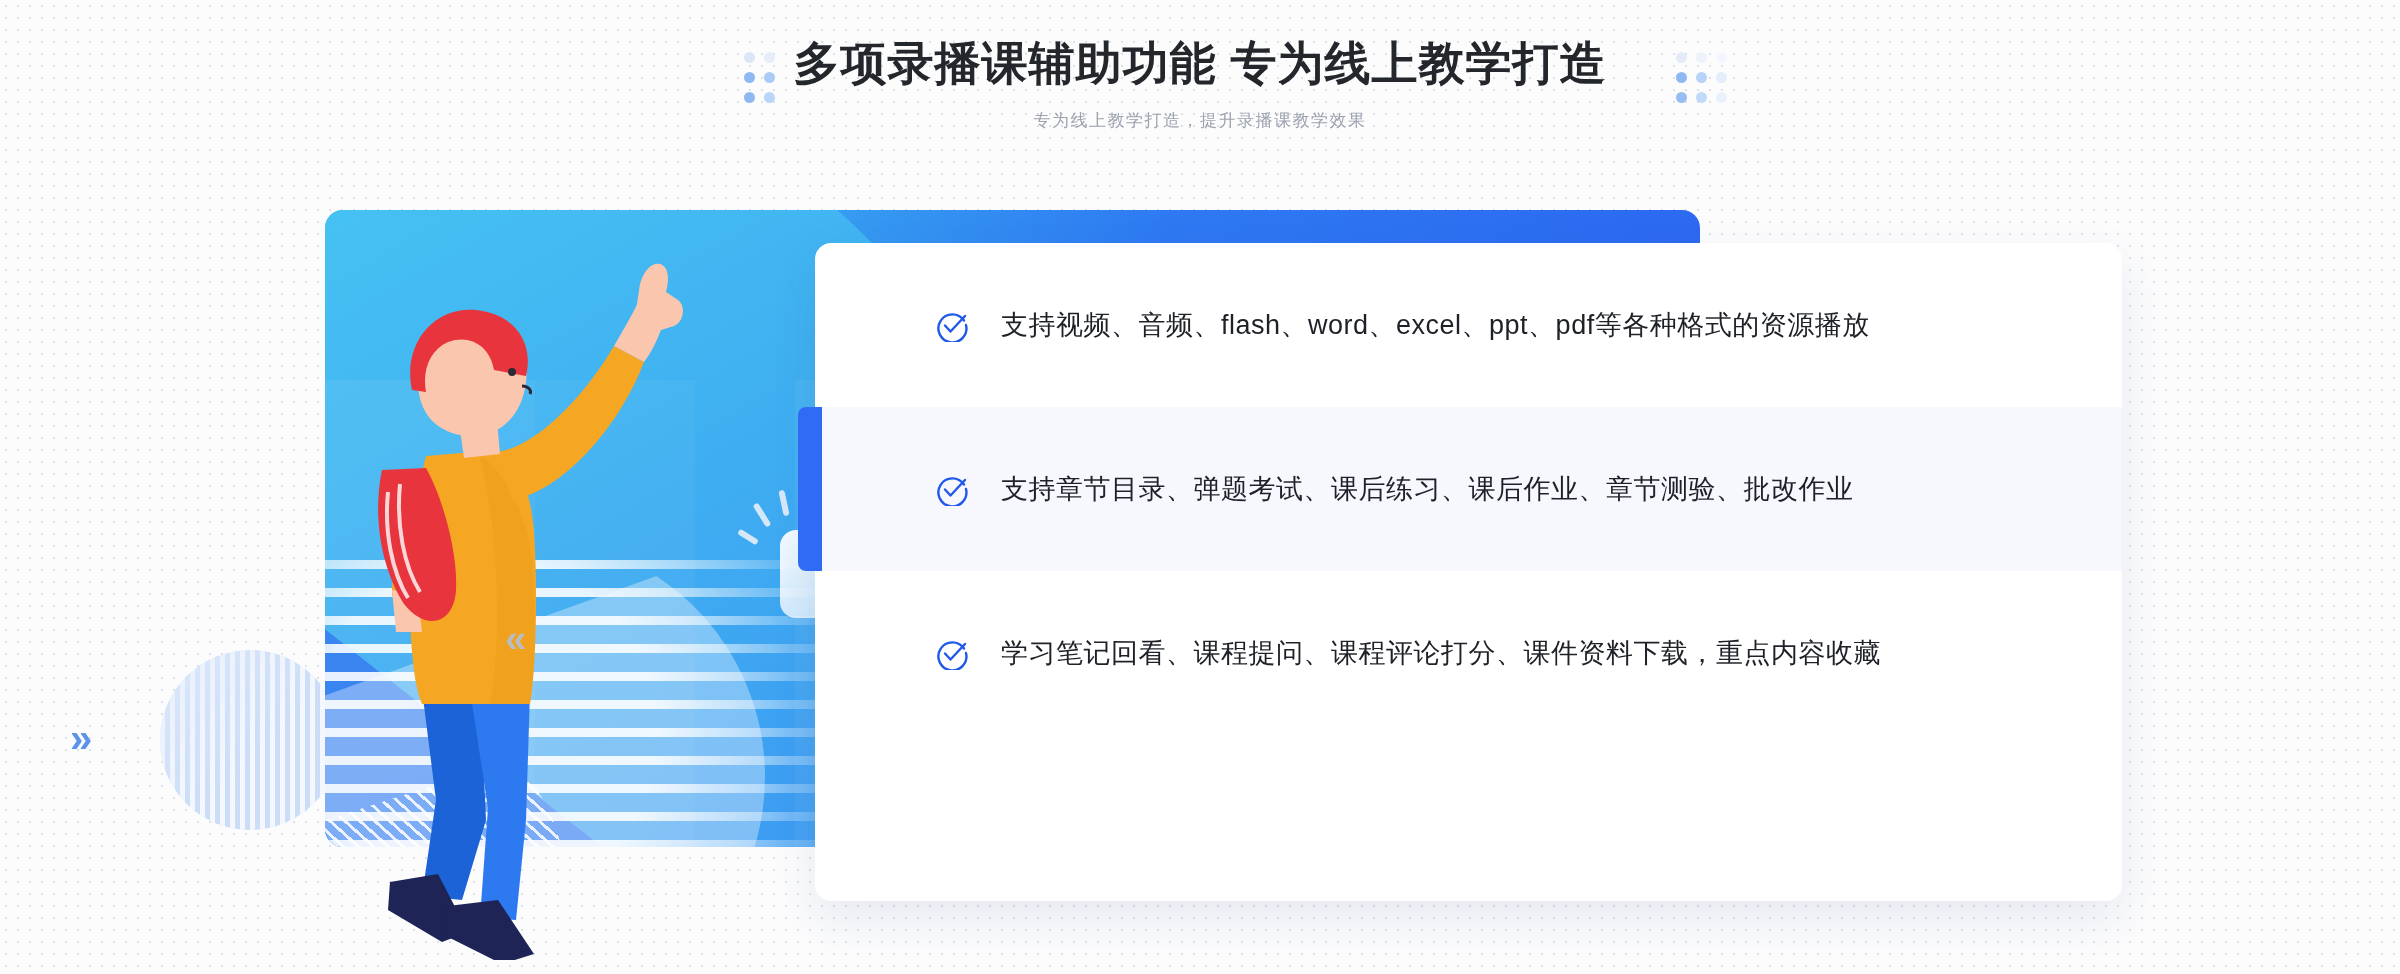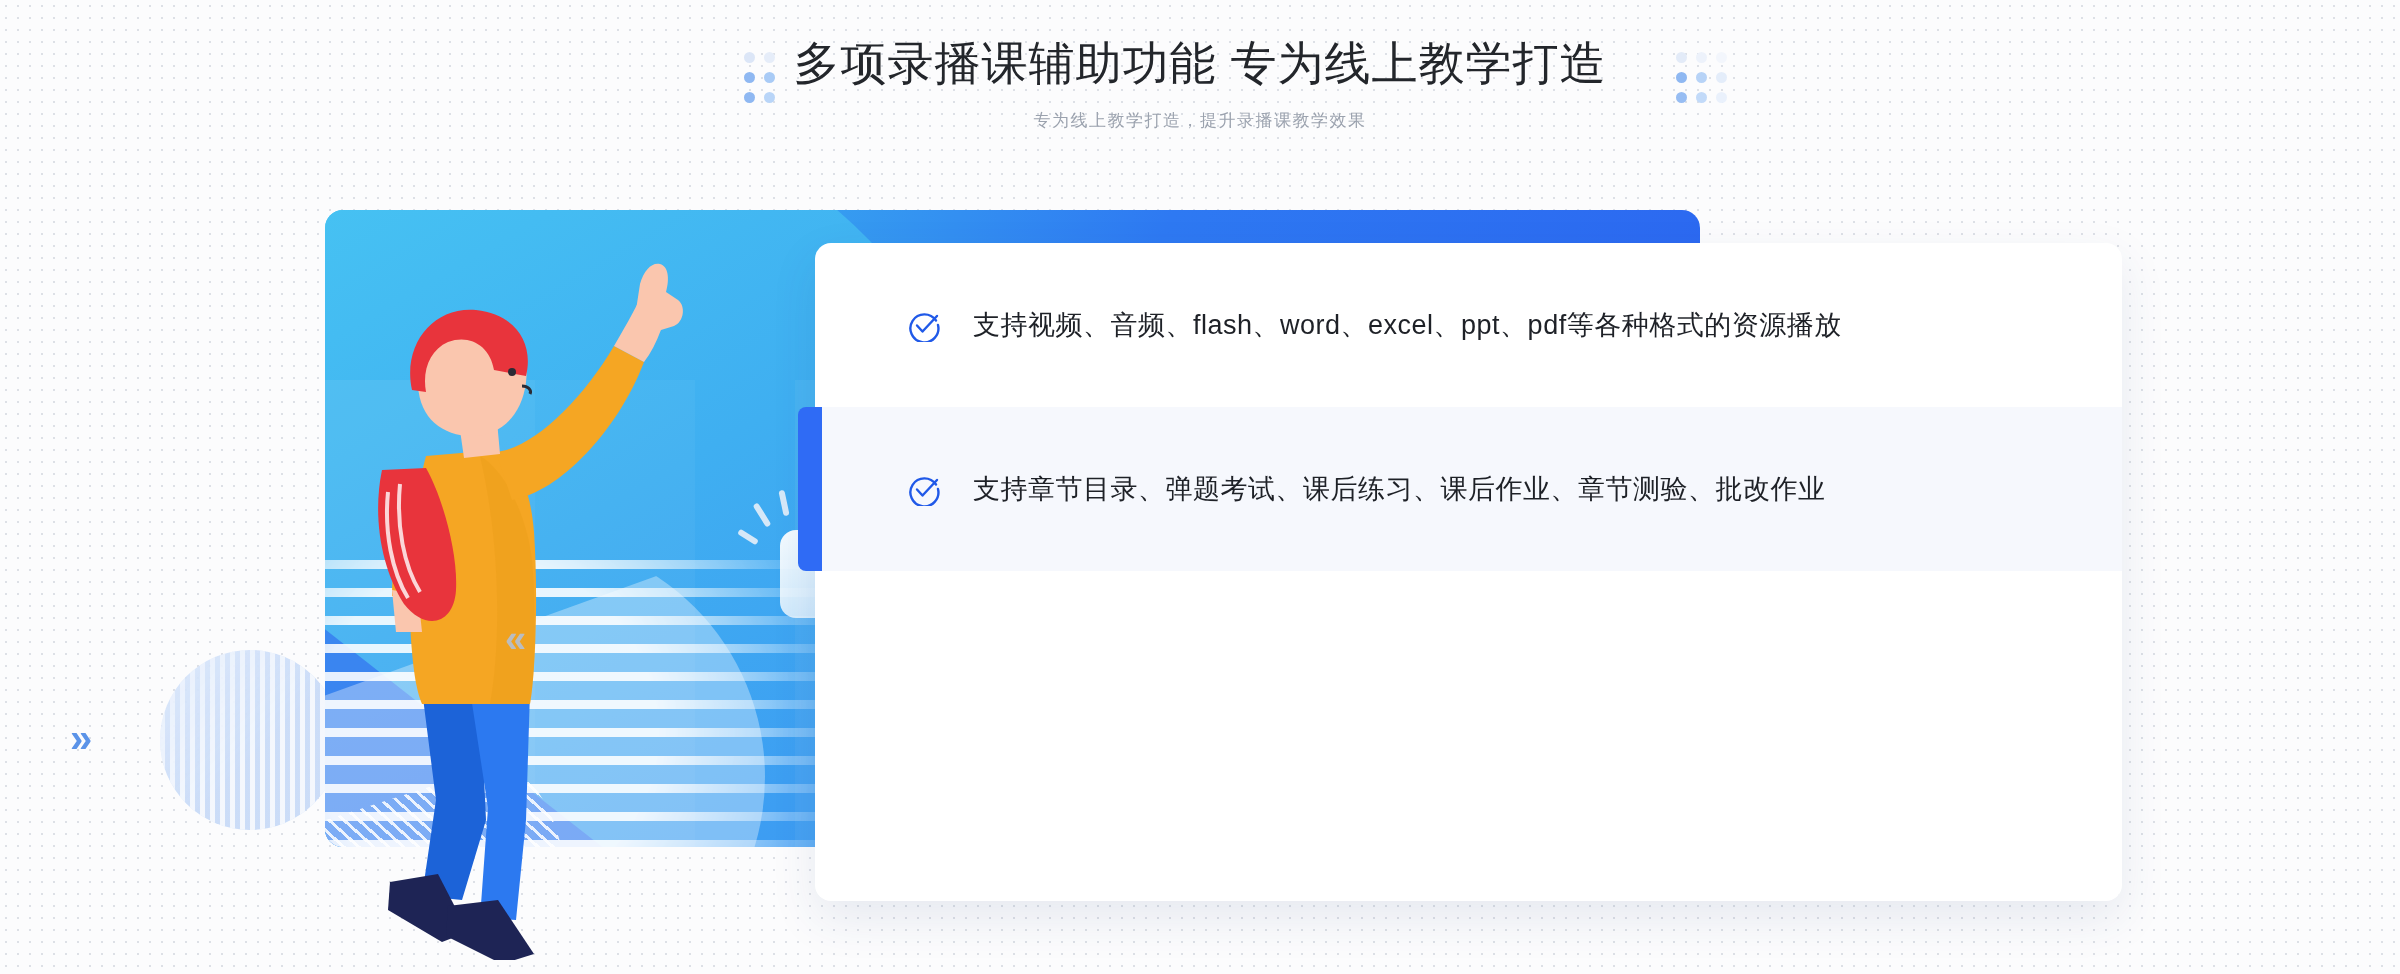--- a/index.html
+++ b/index.html
@@ -16,21 +16,21 @@
     background-image:radial-gradient(circle, #D8DBE2 1.1px, transparent 1.2px);
     background-size:12px 12px;
     background-position:0 0;
     opacity:.85;
     z-index:0;
   }
 
   
   .header{ position:absolute; top:0; left:0; width:2400px; z-index:5; text-align:center; }
   .title{
-    font-size:46px; font-weight:400; color:#23262B;
+    font-size:46px; font-weight:700; color:#23262B;
     letter-spacing:1px; line-height:1; padding-top:40px;
   }
   .subtitle{
     font-size:17px; color:#9BA2AE; letter-spacing:1.5px;
     margin-top:23px;
   }
 
   
   .dotgrid{ position:absolute; display:grid; gap:9px; z-index:6; }
   .dotgrid span{ width:11px; height:11px; border-radius:50%; display:block; }
@@ -130,21 +130,21 @@
   .person{ position:absolute; left:330px; top:260px; z-index:4; }
 
   
   .white-card{
     position:absolute; left:815px; top:243px; width:1307px; height:658px;
     background:#FFFFFF; border-radius:16px; z-index:6;
     box-shadow:0 18px 46px rgba(40,70,130,.10);
   }
   .feature-row{
     position:relative; display:flex; align-items:center;
-    height:164px; padding-left:92px;
+    height:164px; padding-left:120px;
   }
   .feature-row.active{ background:#F6F8FD; }
   .feature-row.active:before{
     content:""; position:absolute; left:-17px; top:0; width:24px; height:100%;
     background:#2F6BF5; border-radius:8px 0 0 8px;
   }
   .check{ flex:0 0 34px; height:34px; margin-right:32px; }
   .feature-text{
     font-size:27px; color:#1E2127; letter-spacing:.5px; white-space:nowrap;
   }
@@ -256,15 +256,22 @@
   </div>
 
   <div class="feature-row active">
     <svg class="check" viewBox="0 0 34 34">
       <path d="M29 12.5 A14 14 0 1 0 31 17" fill="none" stroke="#2059E8" stroke-width="2.4" stroke-linecap="round"></path>
       <path d="M10 17.5 L15.5 23.5 L30 8" fill="none" stroke="#2059E8" stroke-width="2.4" stroke-linecap="round" stroke-linejoin="round"></path>
     </svg>
     <span class="feature-text">支持章节目录、弹题考试、课后练习、课后作业、章节测验、批改作业</span>
   </div>
 
+  <div class="feature-row">
+    <svg class="check" viewBox="0 0 34 34">
+      <path d="M29 12.5 A14 14 0 1 0 31 17" fill="none" stroke="#2059E8" stroke-width="2.4" stroke-linecap="round"></path>
+      <path d="M10 17.5 L15.5 23.5 L30 8" fill="none" stroke="#2059E8" stroke-width="2.4" stroke-linecap="round" stroke-linejoin="round"></path>
+    </svg>
+    <span class="feature-text">学习笔记回看、课程提问、课程评论打分、课件资料下载，重点内容收藏</span>
+  </div>
 
 
 </div>
 
 </body></html>

